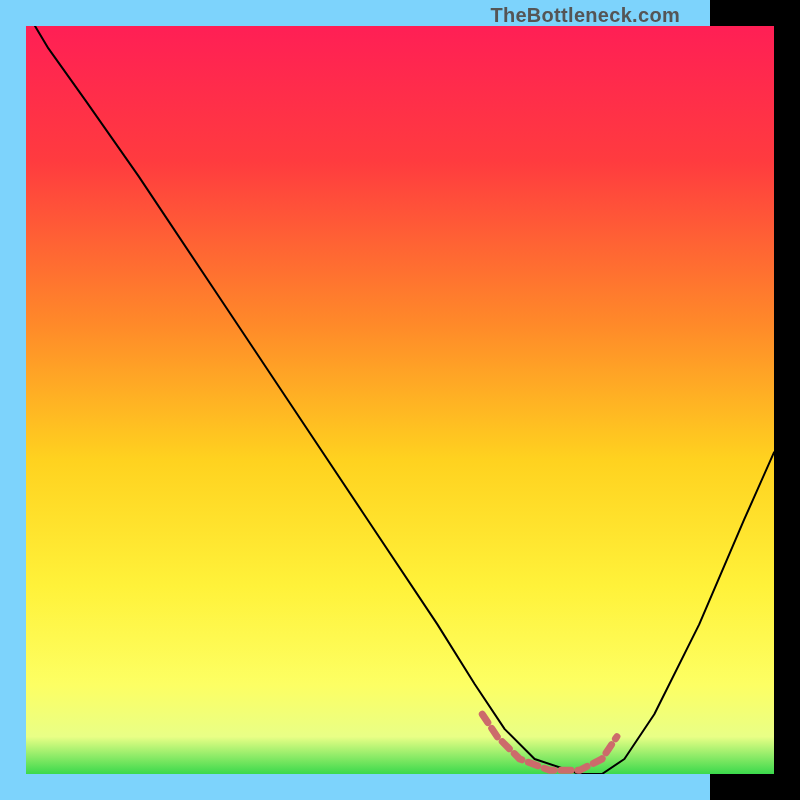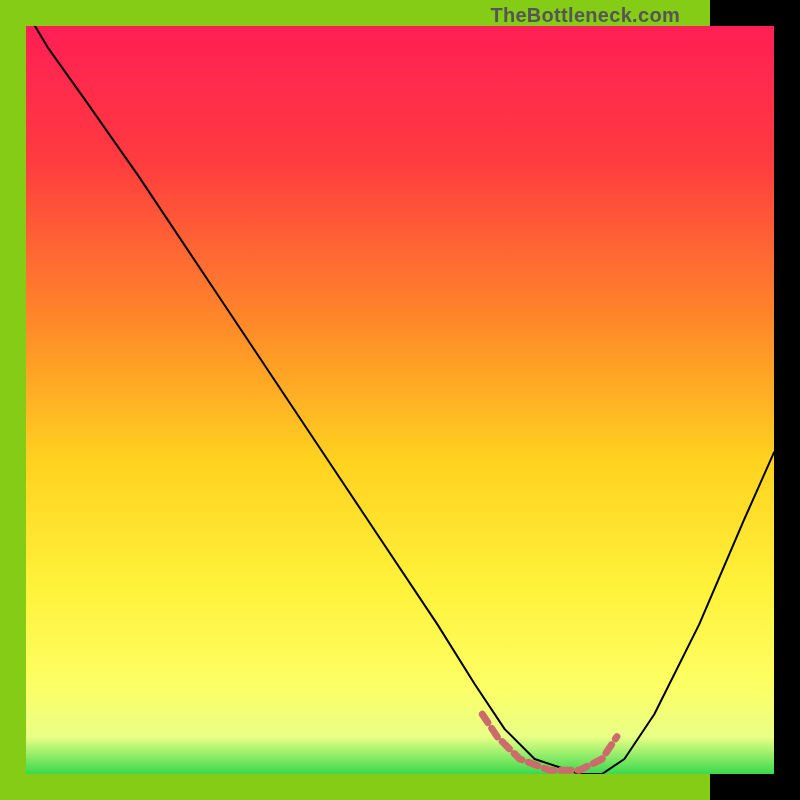--- a/index.html
+++ b/index.html
@@ -8,21 +8,21 @@
     width: 800px;
     height: 800px;
     background: #000;
     font-family: Arial, Helvetica, sans-serif;
     overflow: hidden;
   }
   .frame {
     position: relative;
     width: 710px;
     height: 800px;
-    background: #84cc16;
+    background: #7dd3fc;
   }
   .plot {
     position: absolute;
     left: 26px;
     top: 26px;
     width: 748px;
     height: 748px;
     overflow: hidden;
   }
   .watermark {

